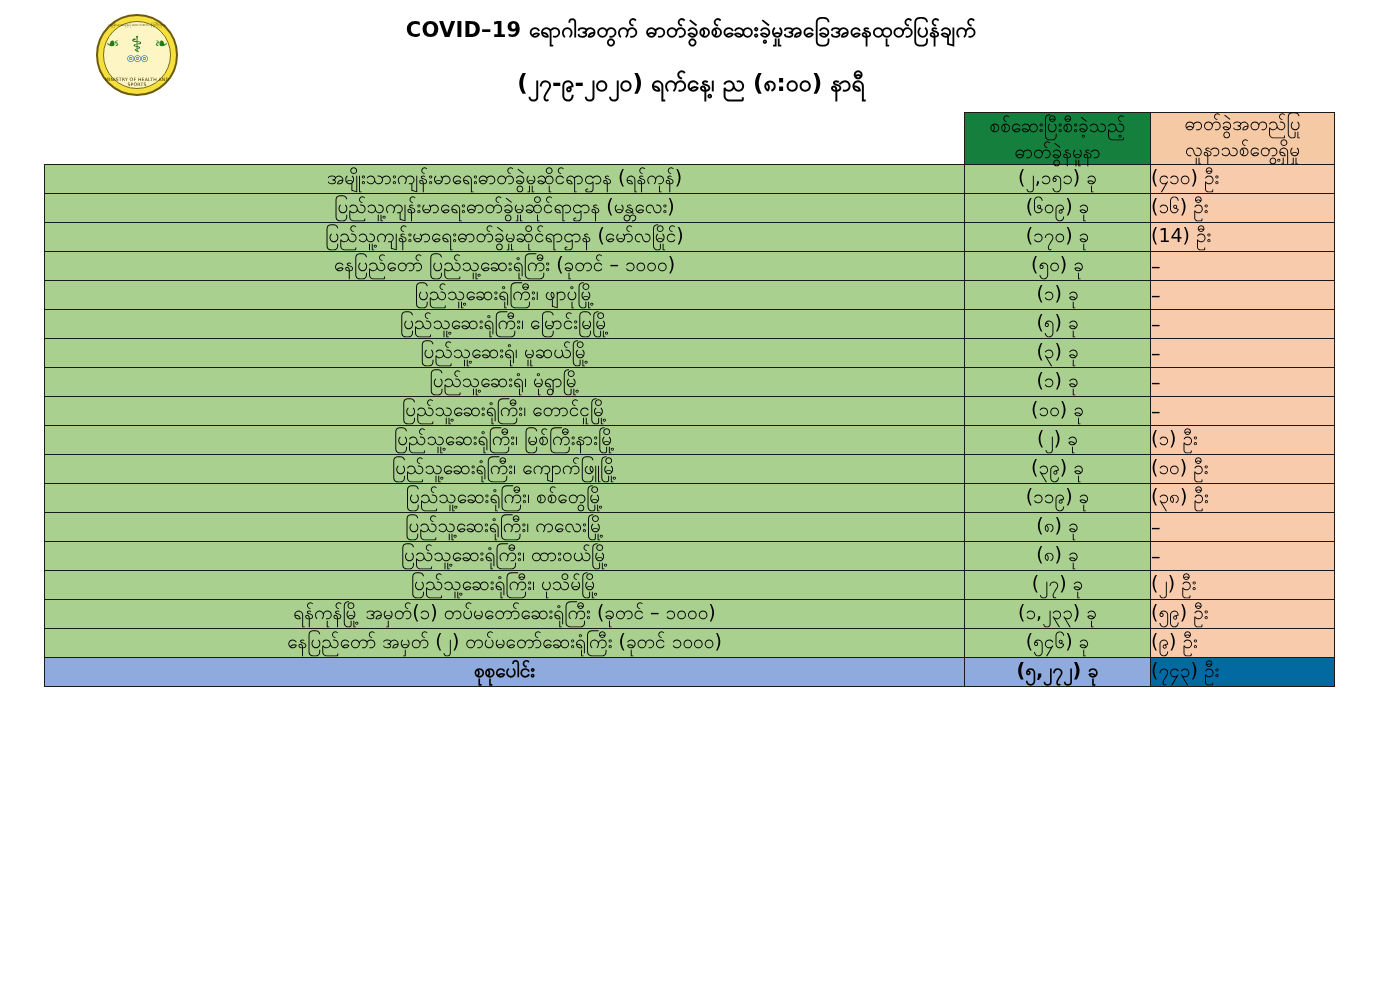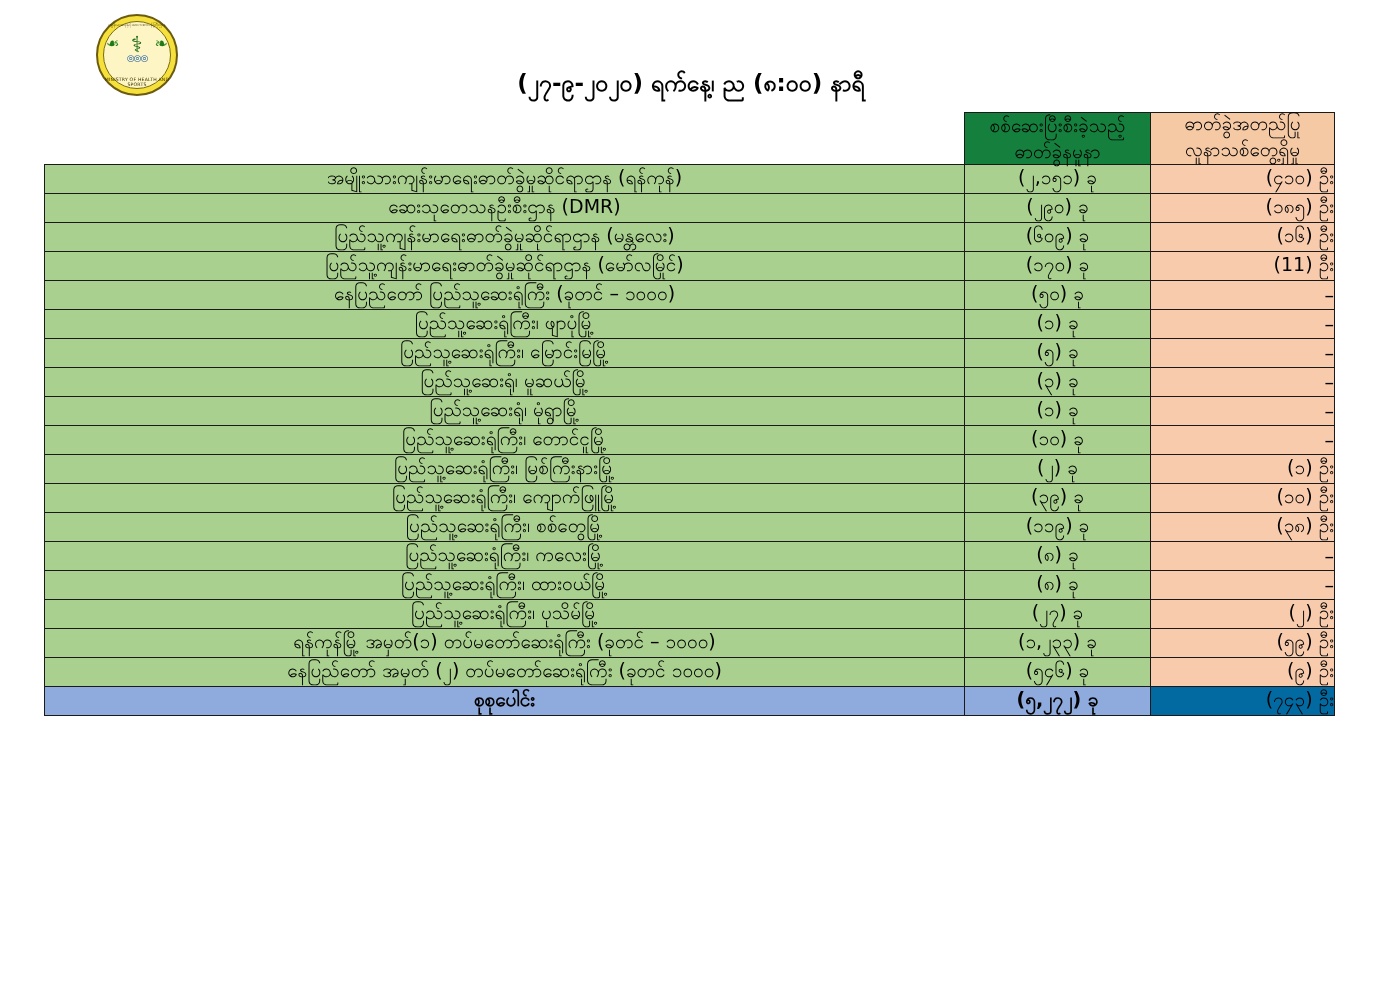--- a/index.html
+++ b/index.html
@@ -145,21 +145,21 @@
     background: #a9d08e;
     text-align: center;
     padding: 0 10px;
   }
   td.num {
     background: #a9d08e;
     text-align: center;
   }
   td.new {
     background: #f8cbad;
-    text-align: right;
+    text-align: left;
   }
   tr.total td {
     background: #8faadc;
     font-weight: bold;
     margin-top: 13px;
   }
   tr.total td.new {
     background: #0369a1;
     font-weight: normal;
   }
@@ -176,20 +176,21 @@
     <div class="ring-text-top">ကျန်းမာရေးနှင့်အားကစားဝန်ကြီးဌာန</div>
     <div class="ring-text-bottom">MINISTRY OF HEALTH AND SPORTS</div>
     <div class="branch-l">❧</div>
     <div class="branch-r">❧</div>
     <div class="emblem">
       <div class="snake">⚕</div>
       <div class="rings">◎◎◎</div>
     </div>
   </div>
 
+  <div class="title">COVID–19 ရောဂါအတွက် ဓာတ်ခွဲစစ်ဆေးခဲ့မှုအခြေအနေထုတ်ပြန်ချက်</div>
   <div class="subtitle">(၂၇-၉-၂၀၂၀) ရက်နေ့၊ ည (၈:၀၀) နာရီ</div>
 
   <table class="data">
     <colgroup>
       <col class="c0">
         <col class="c1">
         <col class="c2">
     </colgroup>
     <thead>
       <tr>
@@ -204,33 +205,28 @@
         </th>
       </tr>
     </thead>
     <tbody>
       <tr>
         <td class="label">အမျိုးသားကျန်းမာရေးဓာတ်ခွဲမှုဆိုင်ရာဌာန  (ရန်ကုန်)</td>
         <td class="num">(၂,၁၅၁) ခု</td>
         <td class="new">(၄၁၀) ဦး</td>
       </tr>
       <tr>
-        <td class="label">ဆေးသုတေသနဦးစီးဌာန  (DMR)</td>
-        <td class="num">(၂၉၀) ခု</td>
-        <td class="new">(၁၈၅) ဦး</td>
-      </tr>
-      <tr>
         <td class="label">ပြည်သူ့ကျန်းမာရေးဓာတ်ခွဲမှုဆိုင်ရာဌာန  (မန္တလေး)</td>
         <td class="num">(၆၀၉) ခု</td>
         <td class="new">(၁၆) ဦး</td>
       </tr>
       <tr>
         <td class="label">ပြည်သူ့ကျန်းမာရေးဓာတ်ခွဲမှုဆိုင်ရာဌာန  (မော်လမြိုင်)</td>
         <td class="num">(၁၇၀) ခု</td>
-        <td class="new">(11) ဦး</td>
+        <td class="new">(14) ဦး</td>
       </tr>
       <tr>
         <td class="label">နေပြည်တော် ပြည်သူ့ဆေးရုံကြီး (ခုတင် – ၁၀၀၀)</td>
         <td class="num">(၅၀) ခု</td>
         <td class="new dash">–</td>
       </tr>
       <tr>
         <td class="label">ပြည်သူ့ဆေးရုံကြီး၊ ဖျာပုံမြို့</td>
         <td class="num">(၁) ခု</td>
         <td class="new dash">–</td>

